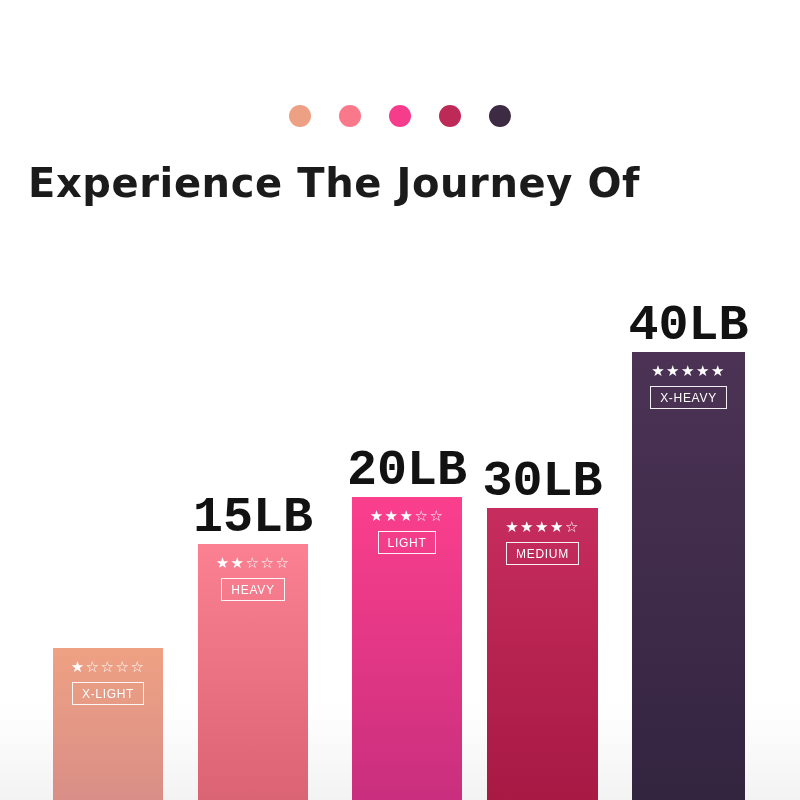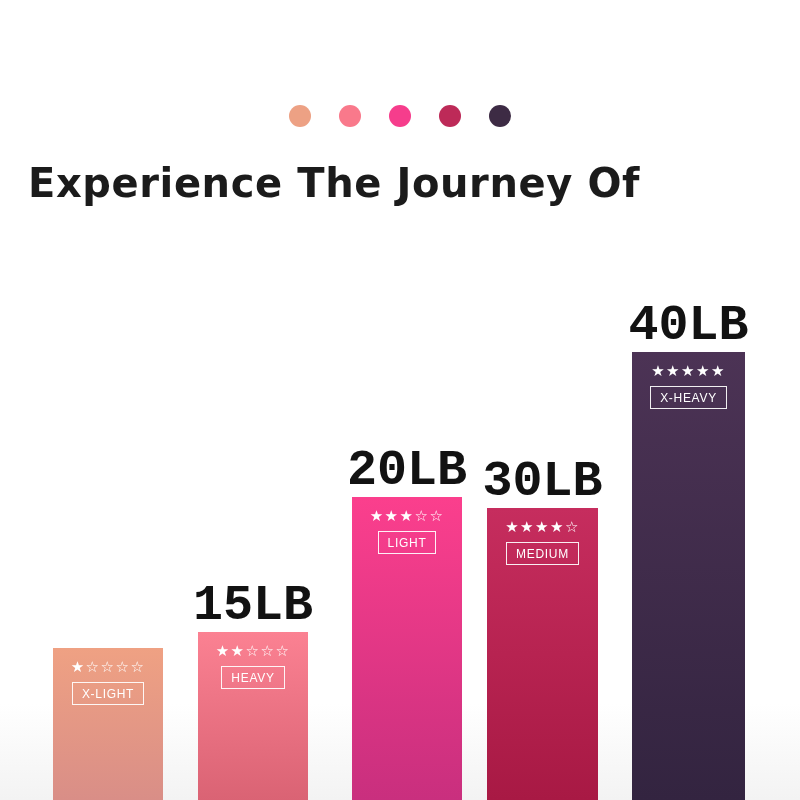--- a/index.html
+++ b/index.html
@@ -142,21 +142,21 @@
   <div class="chart" id="chart">
       <div class="bar-col" style="left: 53px; width: 110px; height: 152px;">
         <div class="bar">
           <div class="bar-inner" style="background: linear-gradient(rgb(239, 161, 131) 0%, rgb(217, 142, 135) 100%);"></div>
           <div class="badge-group">
             <div class="stars">★☆☆☆☆</div>
             <div class="tier">X-LIGHT</div>
           </div>
         </div>
       </div>
-      <div class="bar-col" style="left: 198px; width: 110px; height: 168px;">
+      <div class="bar-col" style="left: 198px; width: 110px; height: 256px;">
         <div class="bar-label">15LB</div>
         <div class="bar">
           <div class="bar-inner" style="background: linear-gradient(rgb(251, 129, 146) 0%, rgb(218, 99, 116) 100%);"></div>
           <div class="badge-group">
             <div class="stars">★★☆☆☆</div>
             <div class="tier">HEAVY</div>
           </div>
         </div>
       </div>
       <div class="bar-col" style="left: 352px; width: 110px; height: 303px;">

